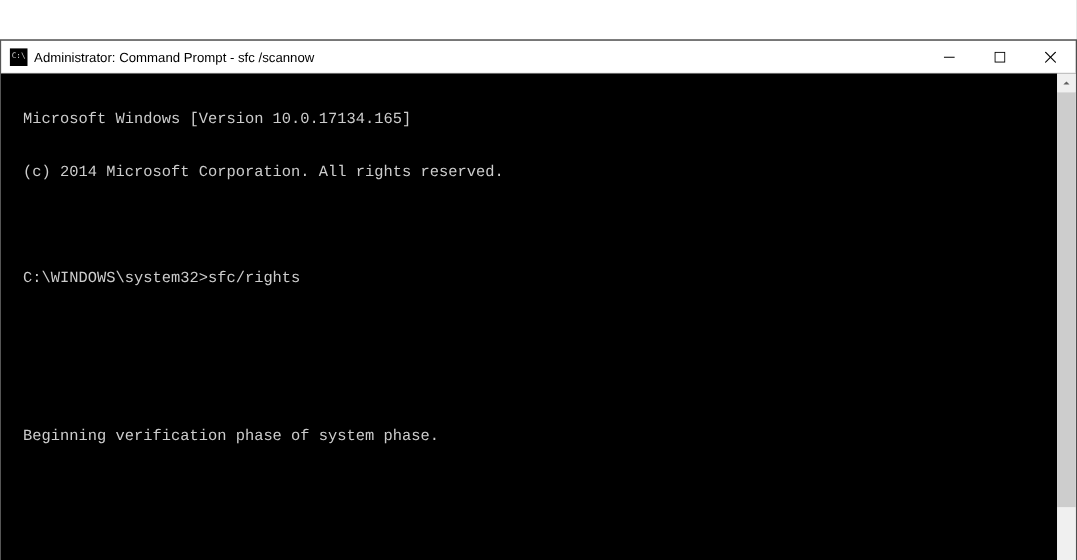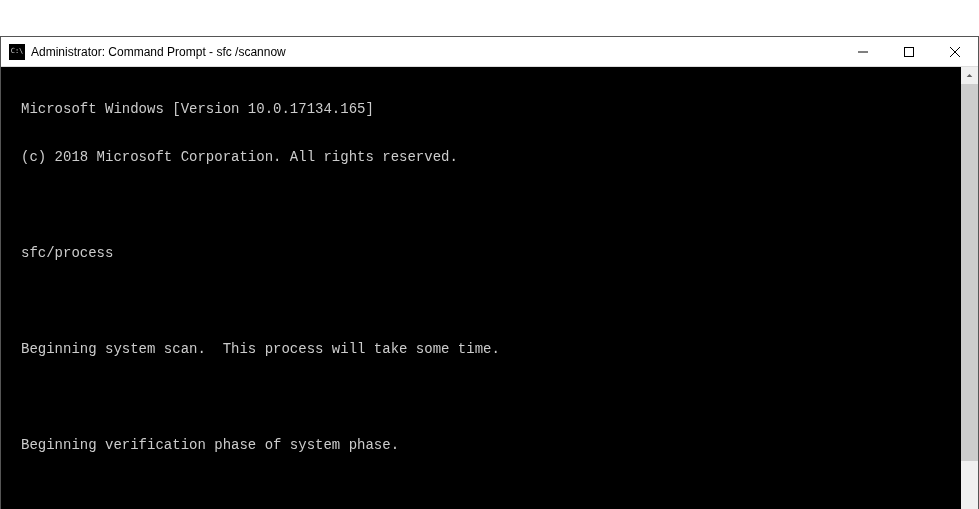--- a/index.html
+++ b/index.html
@@ -151,25 +151,24 @@
             <line x1="0" y1="0" x2="10" y2="10" stroke="#000" stroke-width="1"></line>
             <line x1="10" y1="0" x2="0" y2="10" stroke="#000" stroke-width="1"></line>
           </svg>
       </button>
     </div>
   </div>
 
   <div class="client-area">
     <div class="terminal">
       <div>Microsoft Windows [Version 10.0.17134.165]</div>
-      <div>(c) 2018 Microsoft Corporation. All rights reserved.</div>
+      <div>(c) 2014 Microsoft Corporation. All rights reserved.</div>
       <div></div>
-      <div class="prompt-line"><span>sfc/process</span></div>
+      <div class="prompt-line"><span>C:\WINDOWS\system32&gt;</span><span>sfc/rights</span></div>
       <div></div>
-      <div>Beginning system scan.  This process will take some time.</div>
       <div></div>
       <div>Beginning verification phase of system phase.</div>
     </div>
 
     <div class="scrollbar">
       <div class="sb-btn">
         <svg viewBox="0 0 10 10">
             <path d="M1 7 L5 3 L9 7 Z"></path>
           </svg>
       </div>

